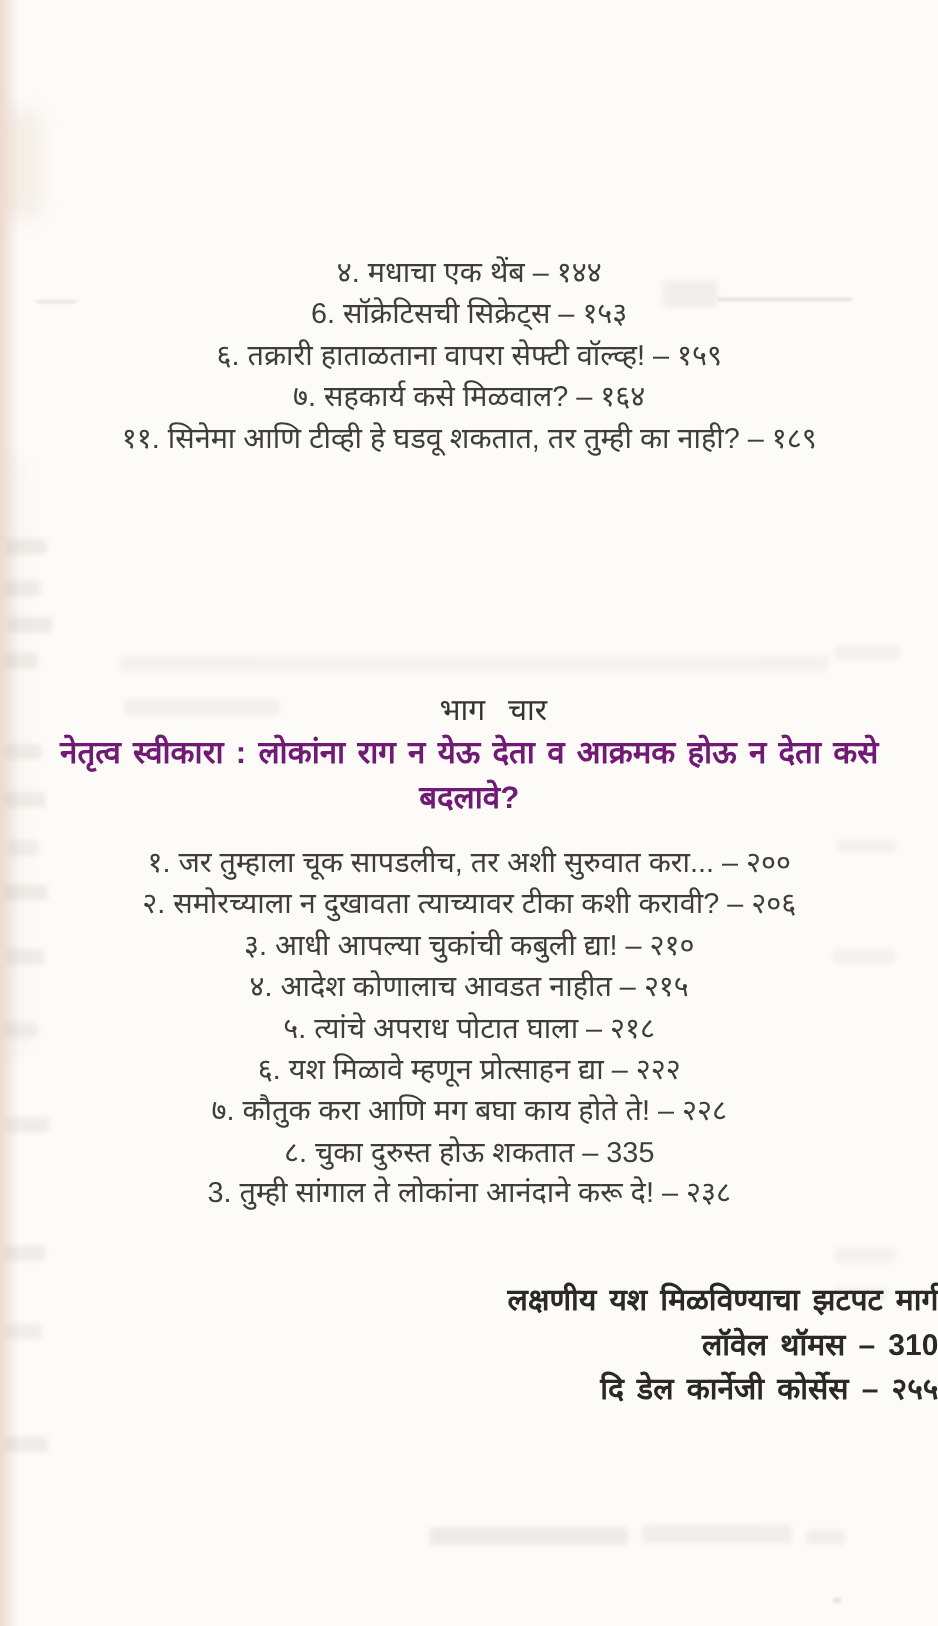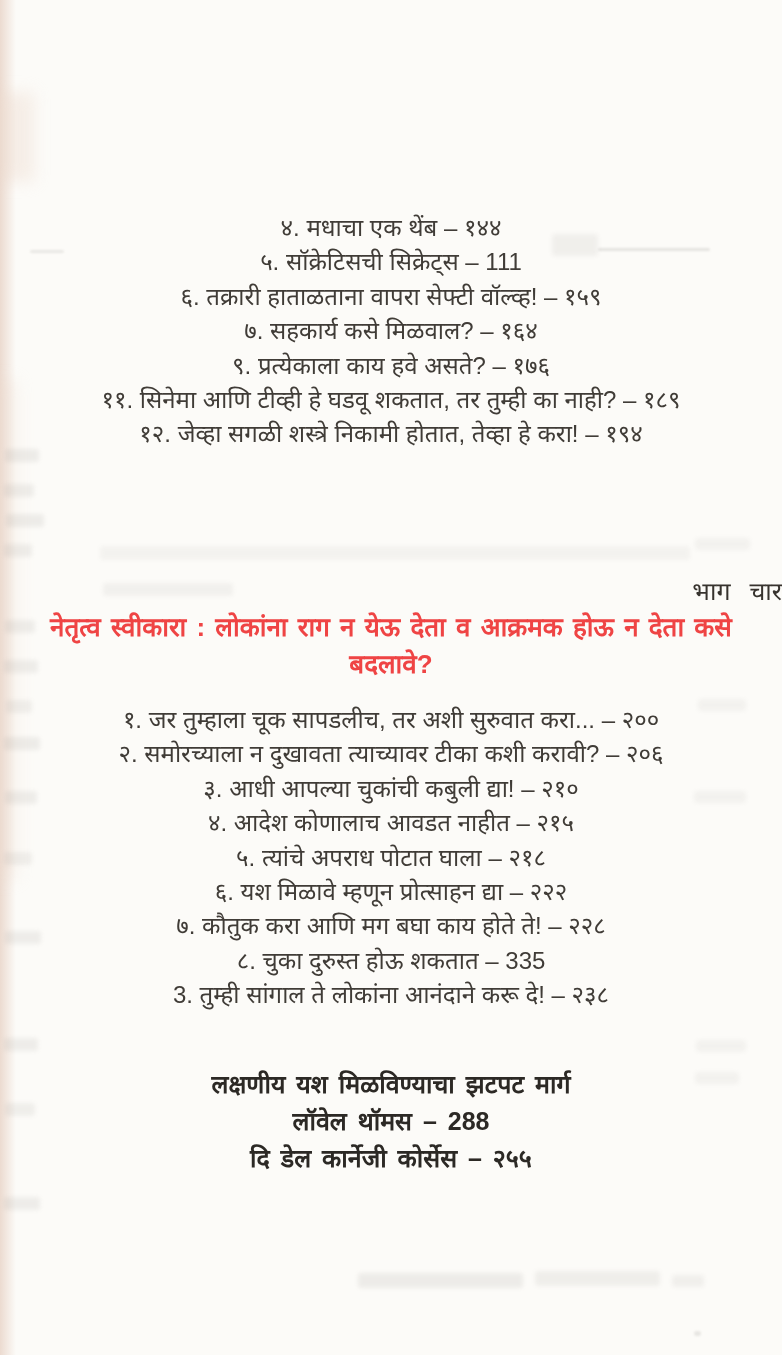--- a/index.html
+++ b/index.html
@@ -50,42 +50,42 @@
     line-height: 34.4px;
     white-space: nowrap;
     color: #403c37;
   }
   .p3-list { top: 211px; }
   .p4-list { top: 703px; }
   .part-label {
     position: absolute;
     top: 573px;
     left: 0; right: 0;
-    text-align: right;
+    text-align: center;
     font-size: 25px;
     word-spacing: 12px;
     color: #37332e;
     padding-left: 40px;
   }
   .part-title {
     position: absolute;
     top: 609px;
     left: 30px; right: 30px;
     text-align: center;
     font-weight: bold;
     font-size: 26px;
     line-height: 37px;
     word-spacing: 3px;
-    color: #ef4444;
+    color: #701a75;
   }
   .closing {
     position: absolute;
     top: 1066px;
     left: 0; right: 0;
-    text-align: center;
+    text-align: right;
     font-weight: bold;
     font-size: 25px;
     line-height: 37px;
     word-spacing: 4px;
     color: #2c2925;
   }
 </style>
 </head>
 <body>
 
@@ -122,42 +122,40 @@
   <div class="smudge" style="left:696px; top:1040px; width:50px; height:12px; opacity:.08;"></div>
   <div class="smudge" style="left:695px; top:1072px; width:44px; height:12px; opacity:.08;"></div>
 
   <div class="smudge" style="left:358px; top:1273px; width:165px; height:15px; opacity:.13;"></div>
   <div class="smudge" style="left:535px; top:1271px; width:125px; height:15px; opacity:.11;"></div>
   <div class="smudge" style="left:672px; top:1275px; width:32px; height:12px; opacity:.10;"></div>
   <div class="smudge" style="left:694px; top:1331px; width:7px; height:5px; opacity:.18; filter:blur(1px);"></div>
 
   <div class="toc-list p3-list">
     <div class="toc-line">४. मधाचा एक थेंब – १४४</div>
-    <div class="toc-line">५. सॉक्रेटिसची सिक्रेट्स – 111</div>
+    <div class="toc-line">6. सॉक्रेटिसची सिक्रेट्स – १५३</div>
     <div class="toc-line">६. तक्रारी हाताळताना वापरा सेफ्टी वॉल्व्ह! – १५९</div>
     <div class="toc-line">७. सहकार्य कसे मिळवाल? – १६४</div>
-    <div class="toc-line">९. प्रत्येकाला काय हवे असते? – १७६</div>
     <div class="toc-line">११. सिनेमा आणि टीव्ही हे घडवू शकतात, तर तुम्ही का नाही? – १८९</div>
-    <div class="toc-line">१२. जेव्हा सगळी शस्त्रे निकामी होतात, तेव्हा हे करा! – १९४</div>
   </div>
 
   <div class="part-label">भाग चार</div>
   <div class="part-title">नेतृत्व स्वीकारा : लोकांना राग न येऊ देता व आक्रमक होऊ न देता कसे बदलावे?</div>
 
   <div class="toc-list p4-list">
     <div class="toc-line">१. जर तुम्हाला चूक सापडलीच, तर अशी सुरुवात करा... – २००</div>
     <div class="toc-line">२. समोरच्याला न दुखावता त्याच्यावर टीका कशी करावी? – २०६</div>
     <div class="toc-line">३. आधी आपल्या चुकांची कबुली द्या! – २१०</div>
     <div class="toc-line">४. आदेश कोणालाच आवडत नाहीत – २१५</div>
     <div class="toc-line">५. त्यांचे अपराध पोटात घाला – २१८</div>
     <div class="toc-line">६. यश मिळावे म्हणून प्रोत्साहन द्या – २२२</div>
     <div class="toc-line">७. कौतुक करा आणि मग बघा काय होते ते! – २२८</div>
     <div class="toc-line">८. चुका दुरुस्त होऊ शकतात – 335</div>
     <div class="toc-line">3. तुम्ही सांगाल ते लोकांना आनंदाने करू दे! – २३८</div>
   </div>
 
   <div class="closing">
     <div>लक्षणीय यश मिळविण्याचा झटपट मार्ग</div>
-    <div>लॉवेल थॉमस – 288</div>
+    <div>लॉवेल थॉमस – 310</div>
     <div>दि डेल कार्नेजी कोर्सेस – २५५</div>
   </div>
 
 </div>
 
 </body></html>

